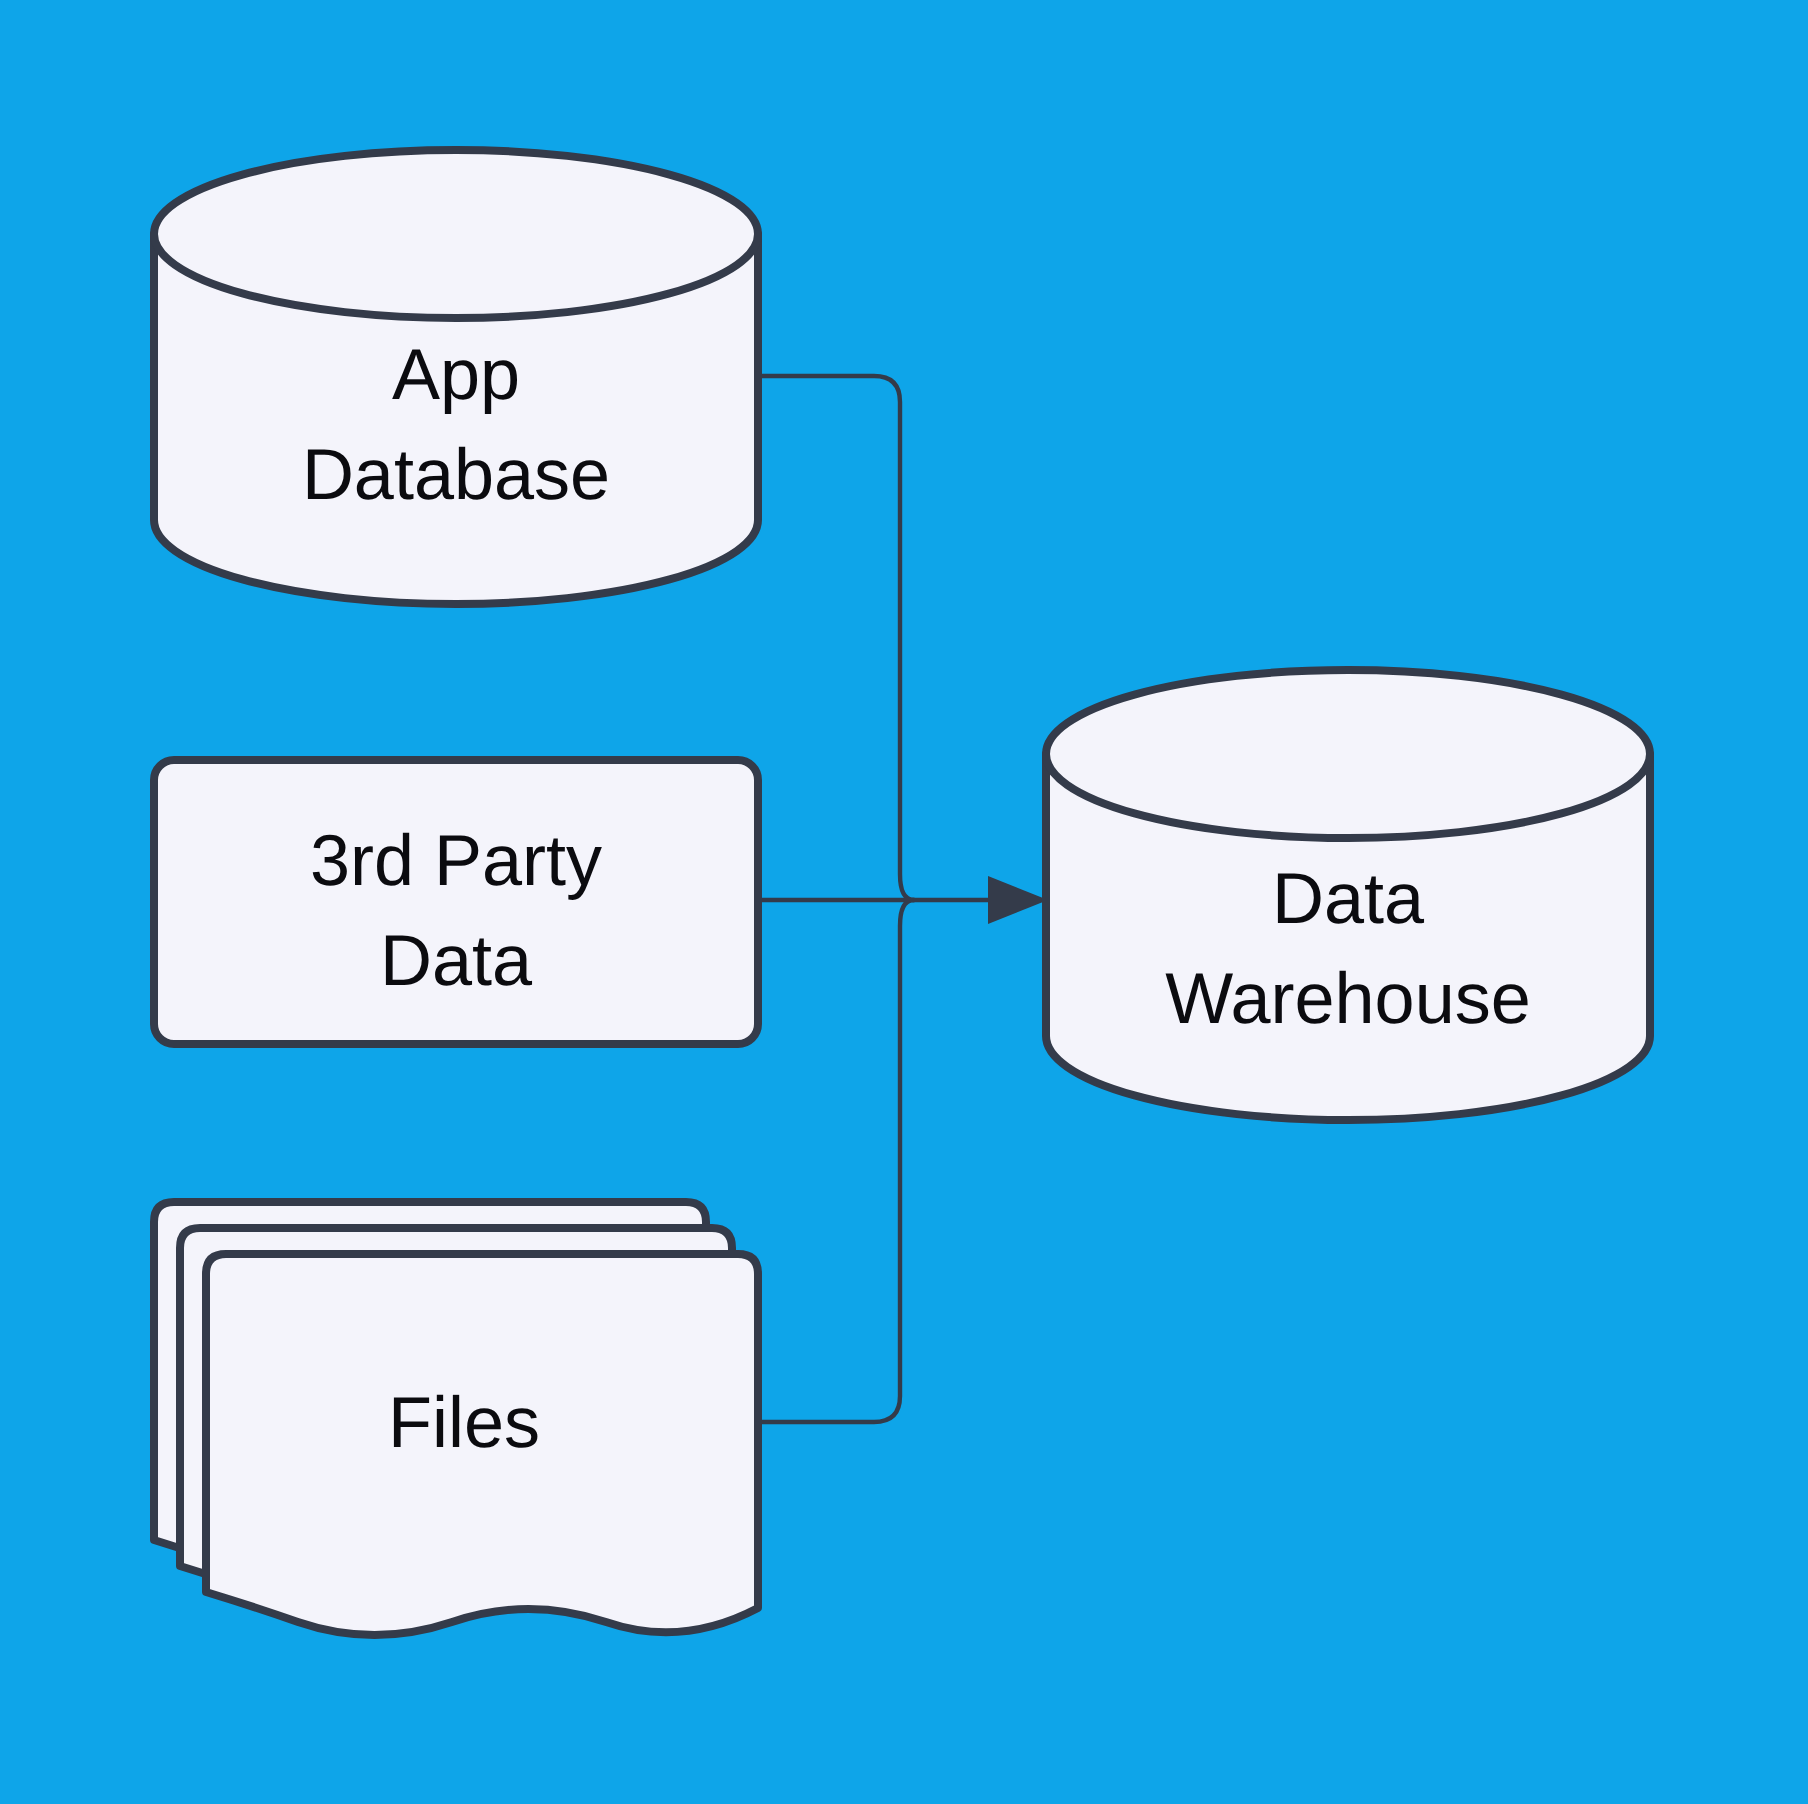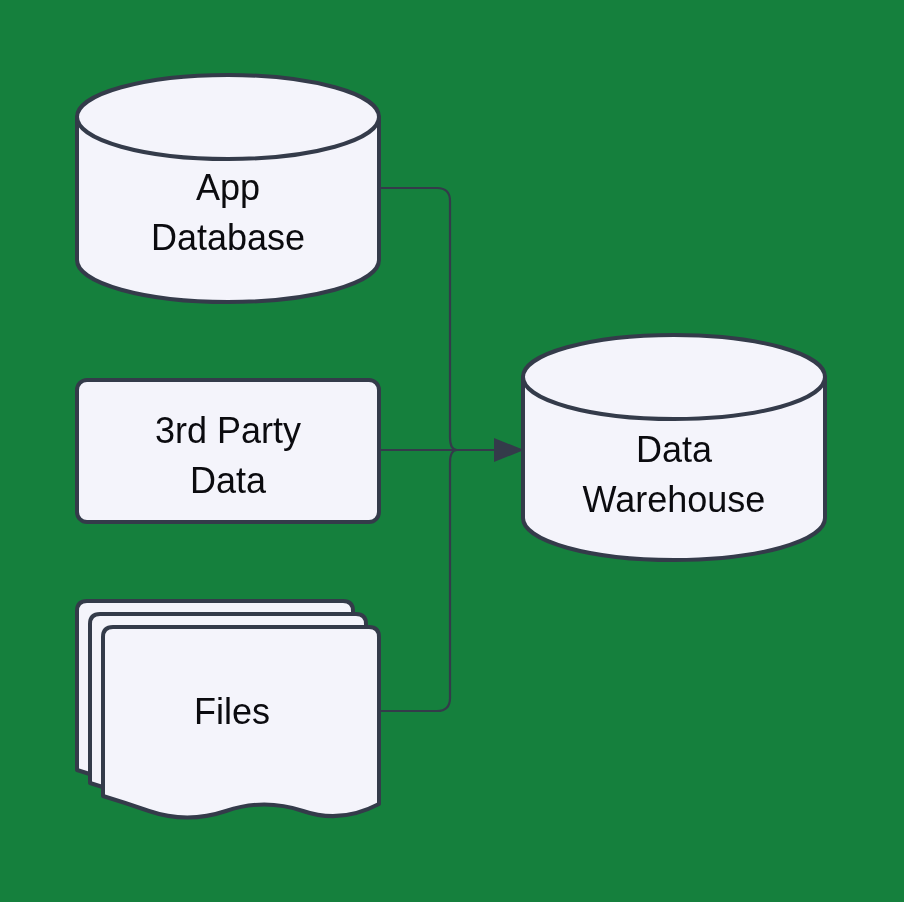--- a/index.html
+++ b/index.html
@@ -10,21 +10,21 @@
   body {
     width: 904px;
     height: 902px;
     font-family: "Liberation Sans", sans-serif;
     overflow: hidden;
   }
   #diagram-root {
     position: relative;
     width: 904px;
     height: 902px;
-    background: #15803d;
+    background: #0ea5e9;
   }
   #diagram-svg {
     position: absolute;
     left: 0;
     top: 0;
     width: 904px;
     height: 902px;
     display: block;
   }
   .node-shape {

